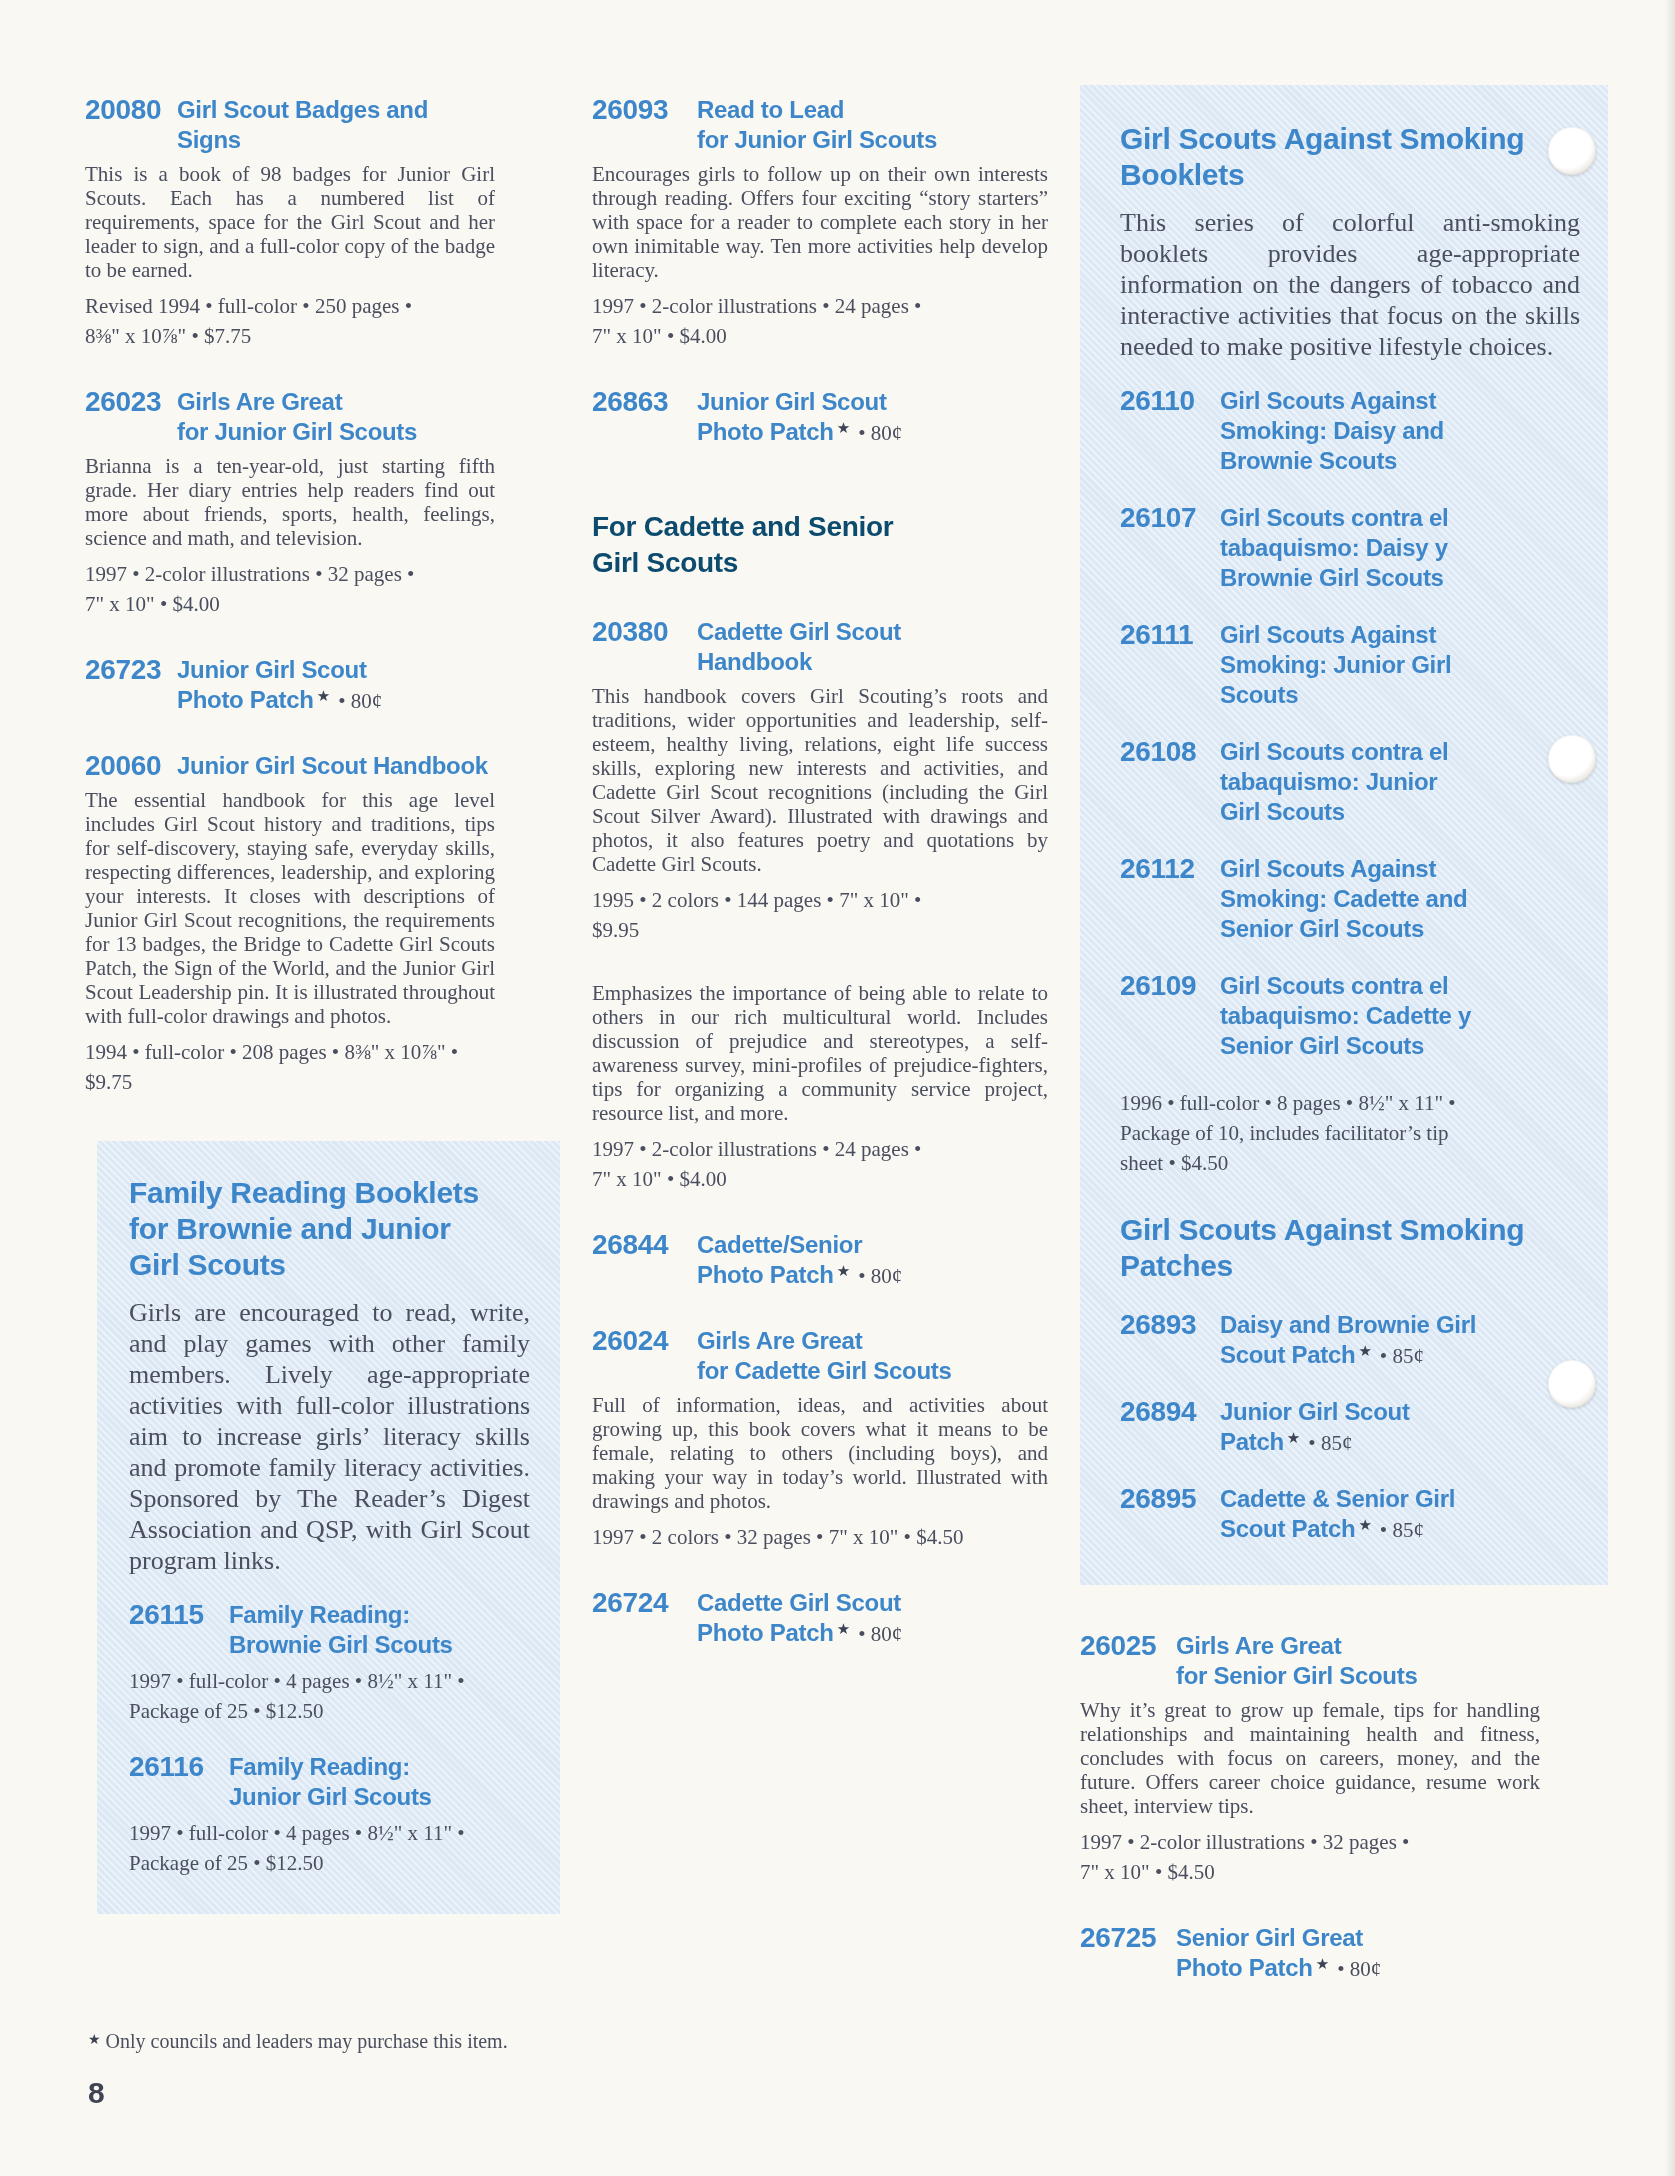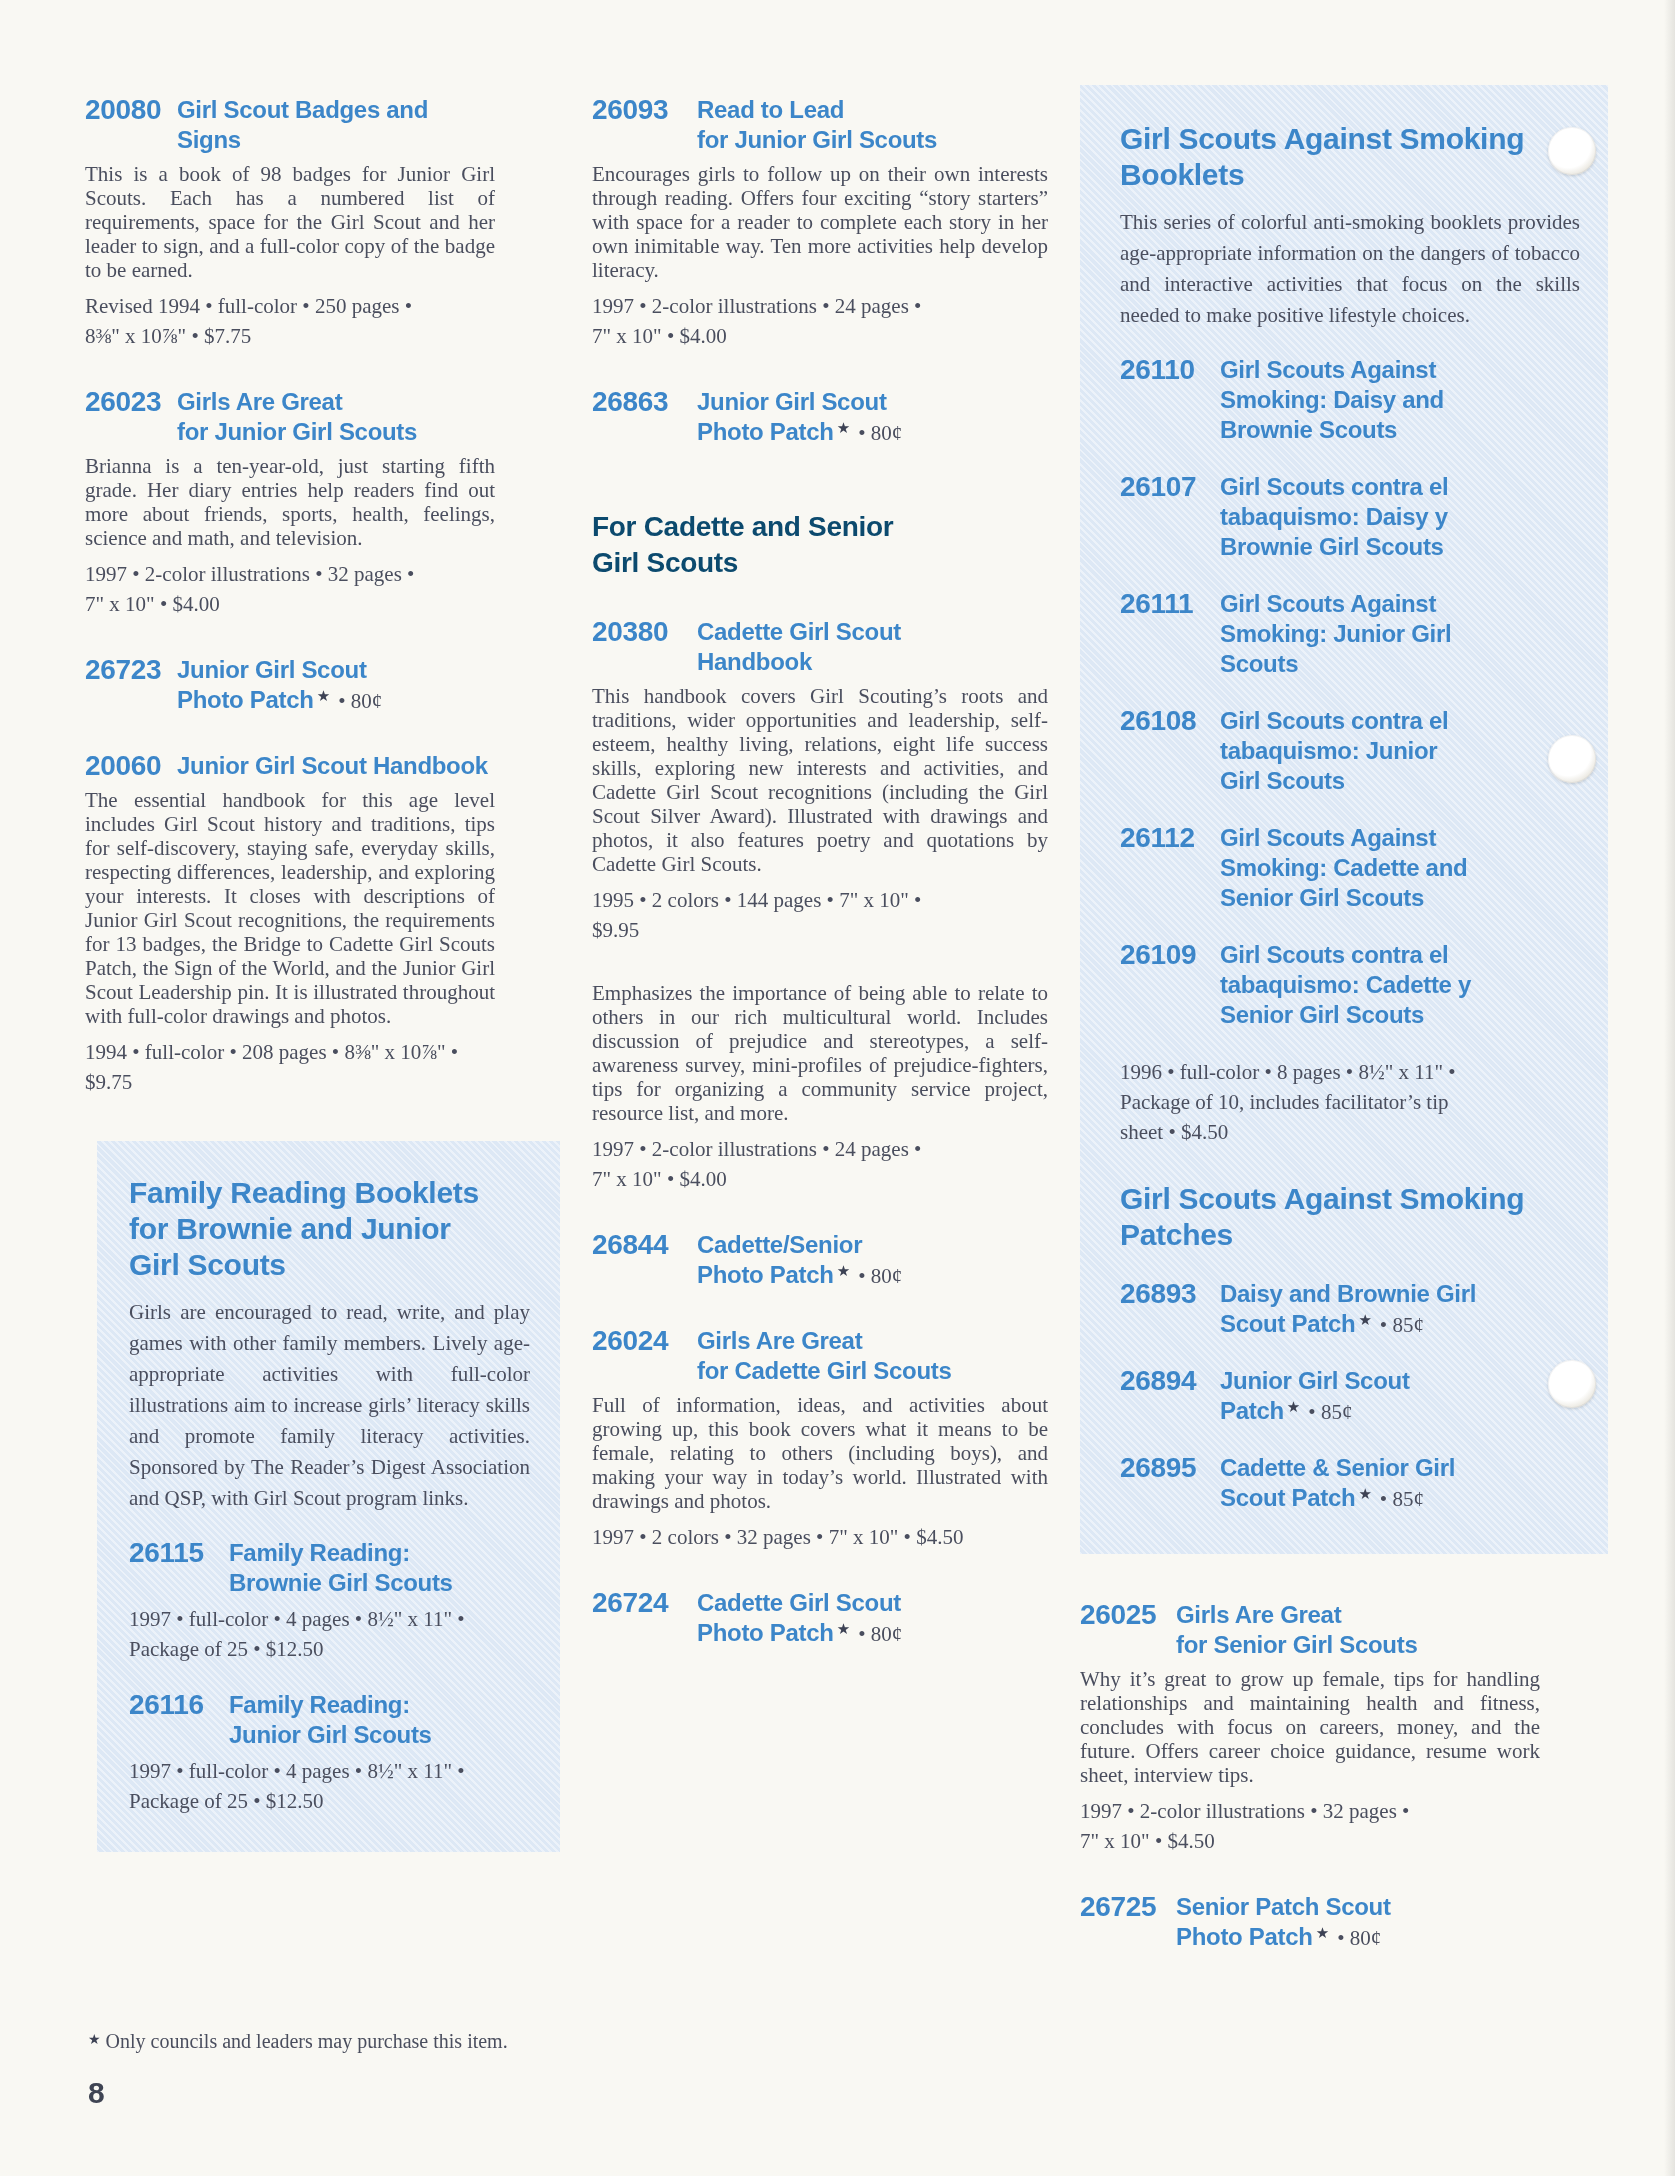--- a/index.html
+++ b/index.html
@@ -27,21 +27,21 @@
   .specs{font-size:21px;line-height:30px;margin:9px 0 0 0;white-space:pre-line;}
 
   .section-heading{font-family:"Liberation Sans",sans-serif;font-weight:bold;font-size:28px;line-height:36px;
         color:#0c4a6e;white-space:pre-line;letter-spacing:-0.3px;margin:62px 0 36px 0;}
 
   .box{background-color:#dde8f5;
        background-image:repeating-linear-gradient(45deg,rgba(255,255,255,.45) 0px,rgba(255,255,255,.45) 2px,
          rgba(255,255,255,0) 2px,rgba(255,255,255,0) 5px);}
   .box-title{font-family:"Liberation Sans",sans-serif;font-weight:bold;font-size:30px;line-height:36px;
         color:#3c86c9;white-space:pre-line;letter-spacing:-0.3px;margin:0 0 14px 0;}
-  .box .intro{font-size:21px;line-height:31px;text-align:justify;margin:0 0 24px 0;font-family:Liberation Serif, serif;}
+  .box .intro{font-size:26px;line-height:31px;text-align:justify;margin:0 0 24px 0;font-family:Liberation Serif, serif;}
   .box .item{margin-bottom:26px;}
 
   .family-box{margin:44px 0 0 12px;width:401px;padding:34px 30px 10px 32px;}
   .family-box .code{flex-basis:100px;}
   .family-box .specs{margin-top:6px;}
 
   .smoke-box{width:460px;padding:36px 28px 14px 40px;}
   .smoke-box .code{flex-basis:100px;}
   .smoke-box .item{margin-bottom:27px;}
   .smoke-box .box-specs{font-size:21px;line-height:30px;margin:2px 0 0 0;white-space:pre-line;}
@@ -296,21 +296,21 @@
 for Senior Girl Scouts</span>
       </div>
       <p class="body">Why it’s great to grow up female, tips for handling relationships and maintaining health and fitness, concludes with focus on careers, money, and the future. Offers career choice guidance, resume work sheet, interview tips.</p>
       <p class="specs">1997 • 2-color illustrations • 32 pages •
 7" x 10" • $4.50</p>
     </div>
 
     <div class="item">
       <div class="row">
         <span class="code">26725</span>
-        <span class="titlewrap"><span class="title">Senior Patch Scout
+        <span class="titlewrap"><span class="title">Senior Girl Great
 Photo Patch</span><span class="star">★</span><span class="price">• 80¢</span></span>
       </div>
     </div>
   </div>
 
   <p class="footnote"><span class="fstar">★</span><span>Only councils and leaders may purchase this item.</span></p>
   <div class="pagenum">8</div>
 
   <div class="hole hole-1"></div>
   <div class="hole hole-2"></div>

